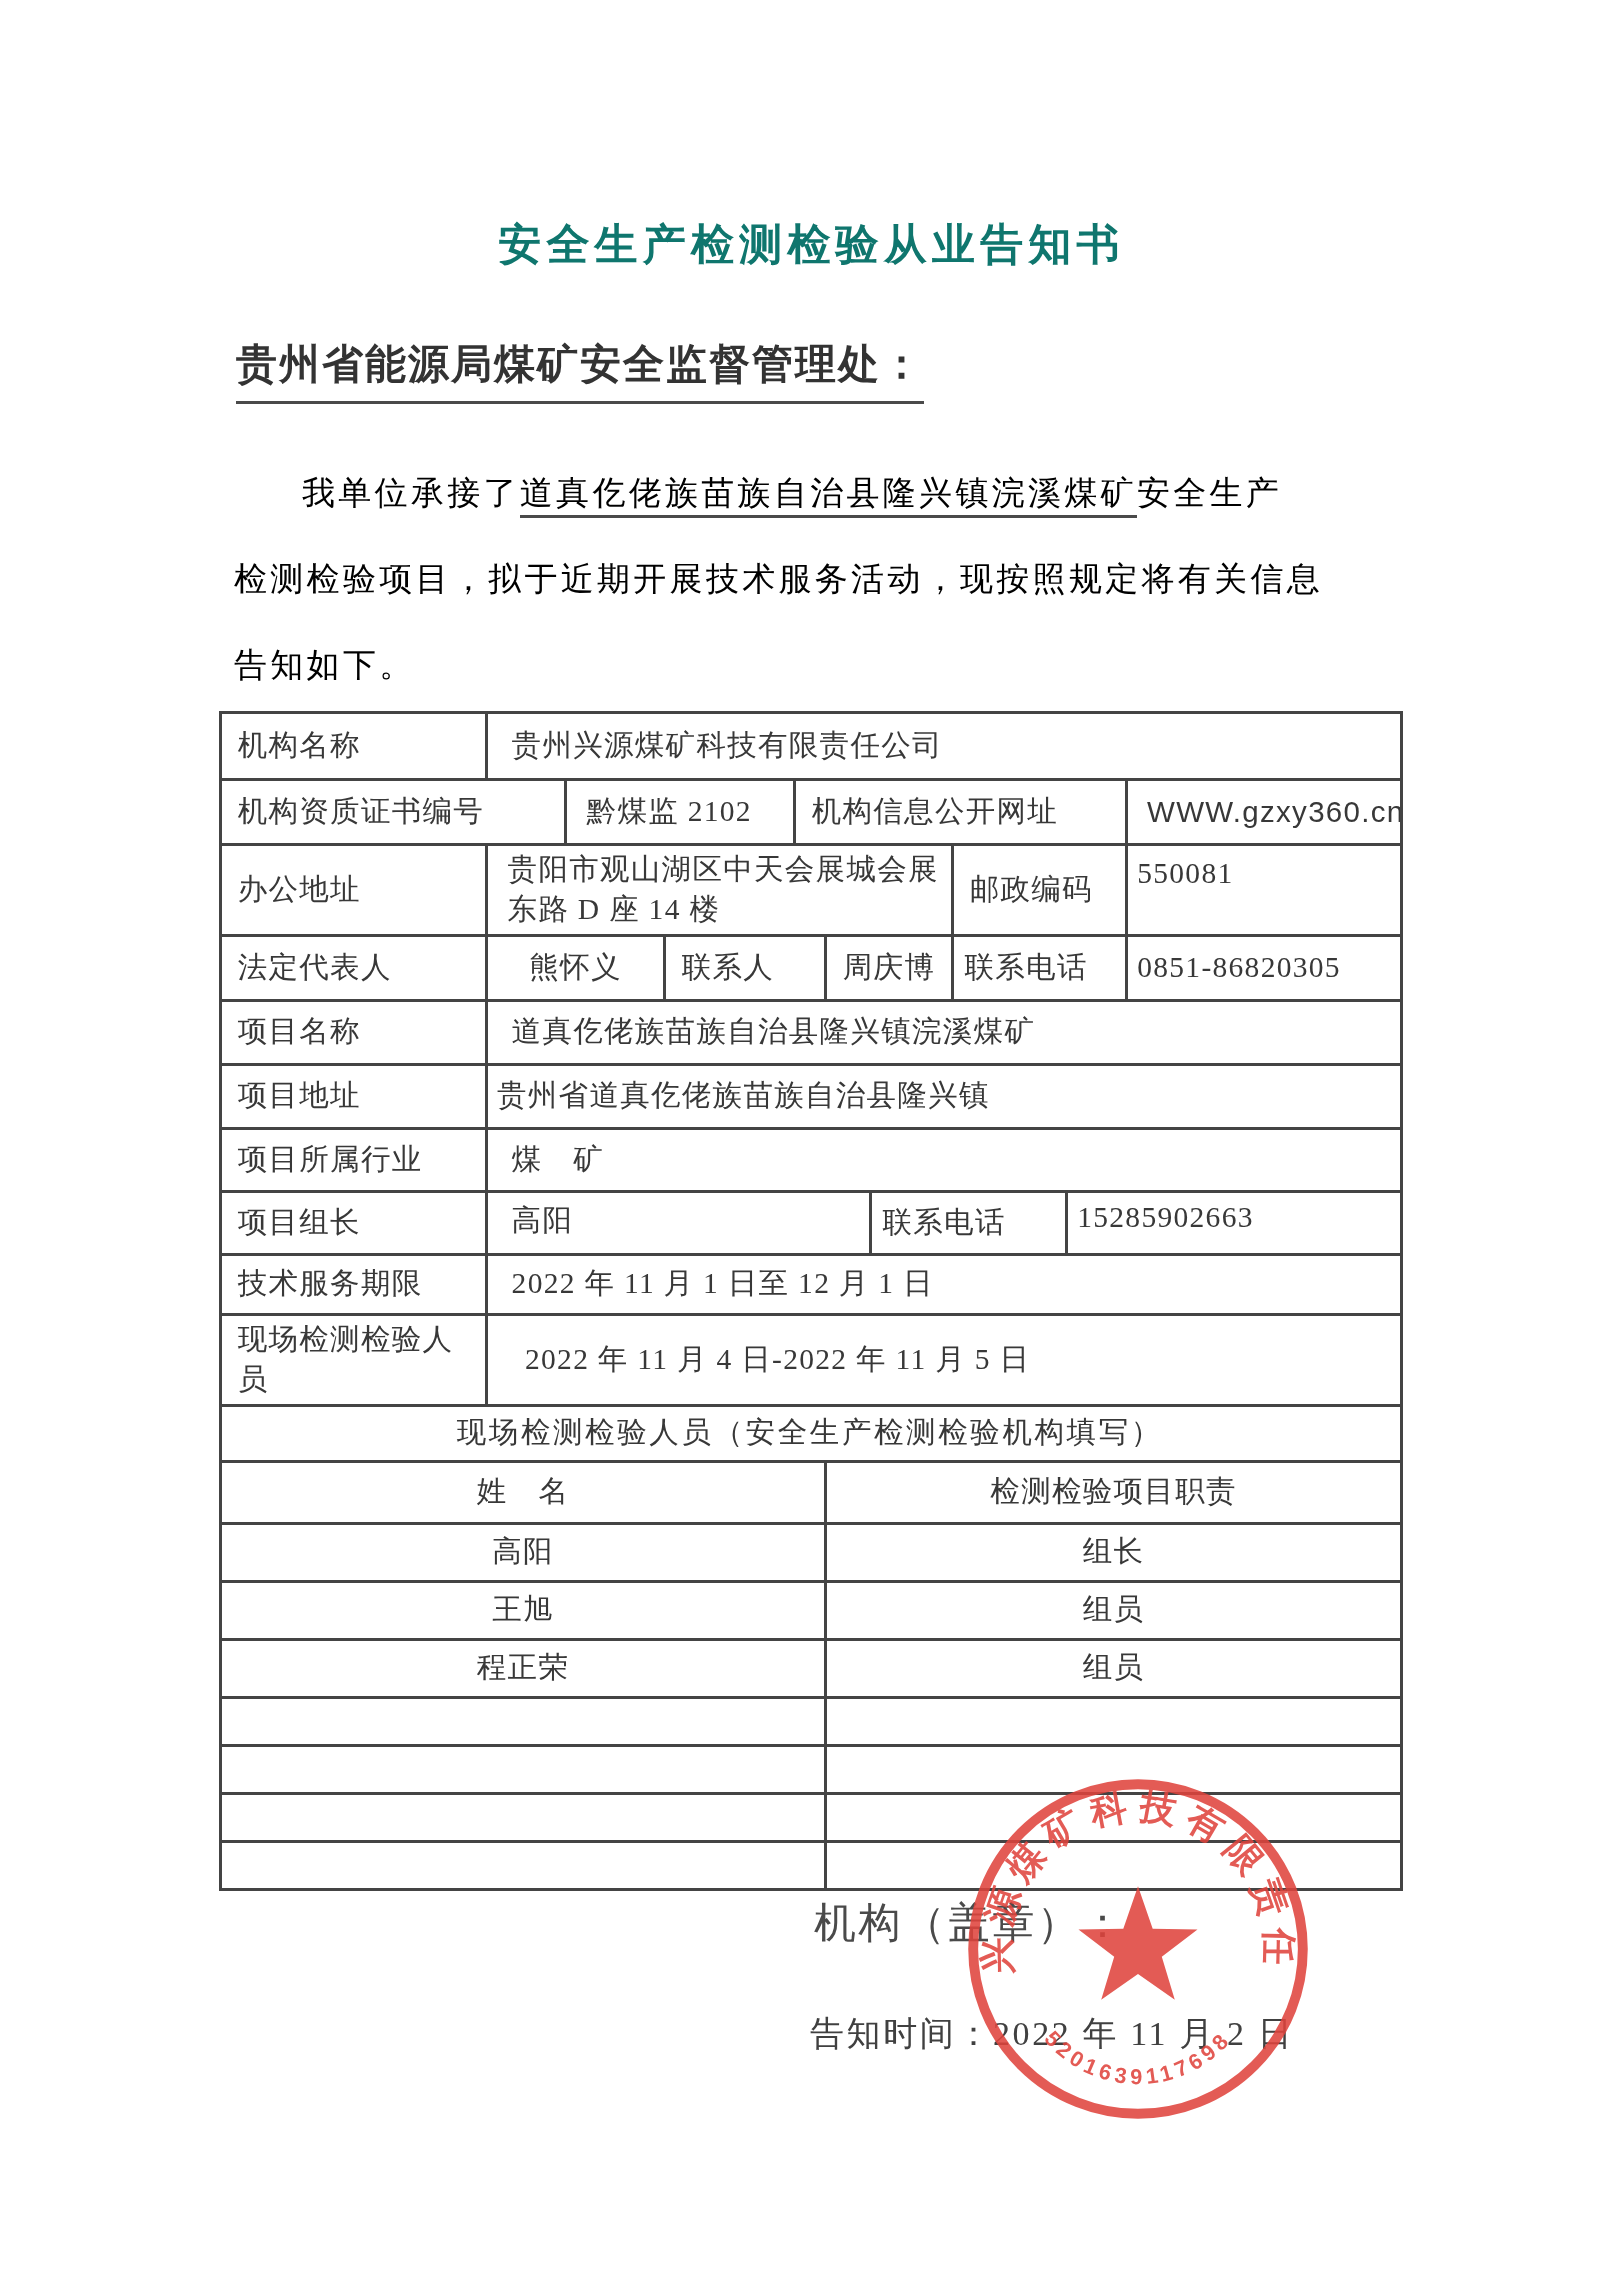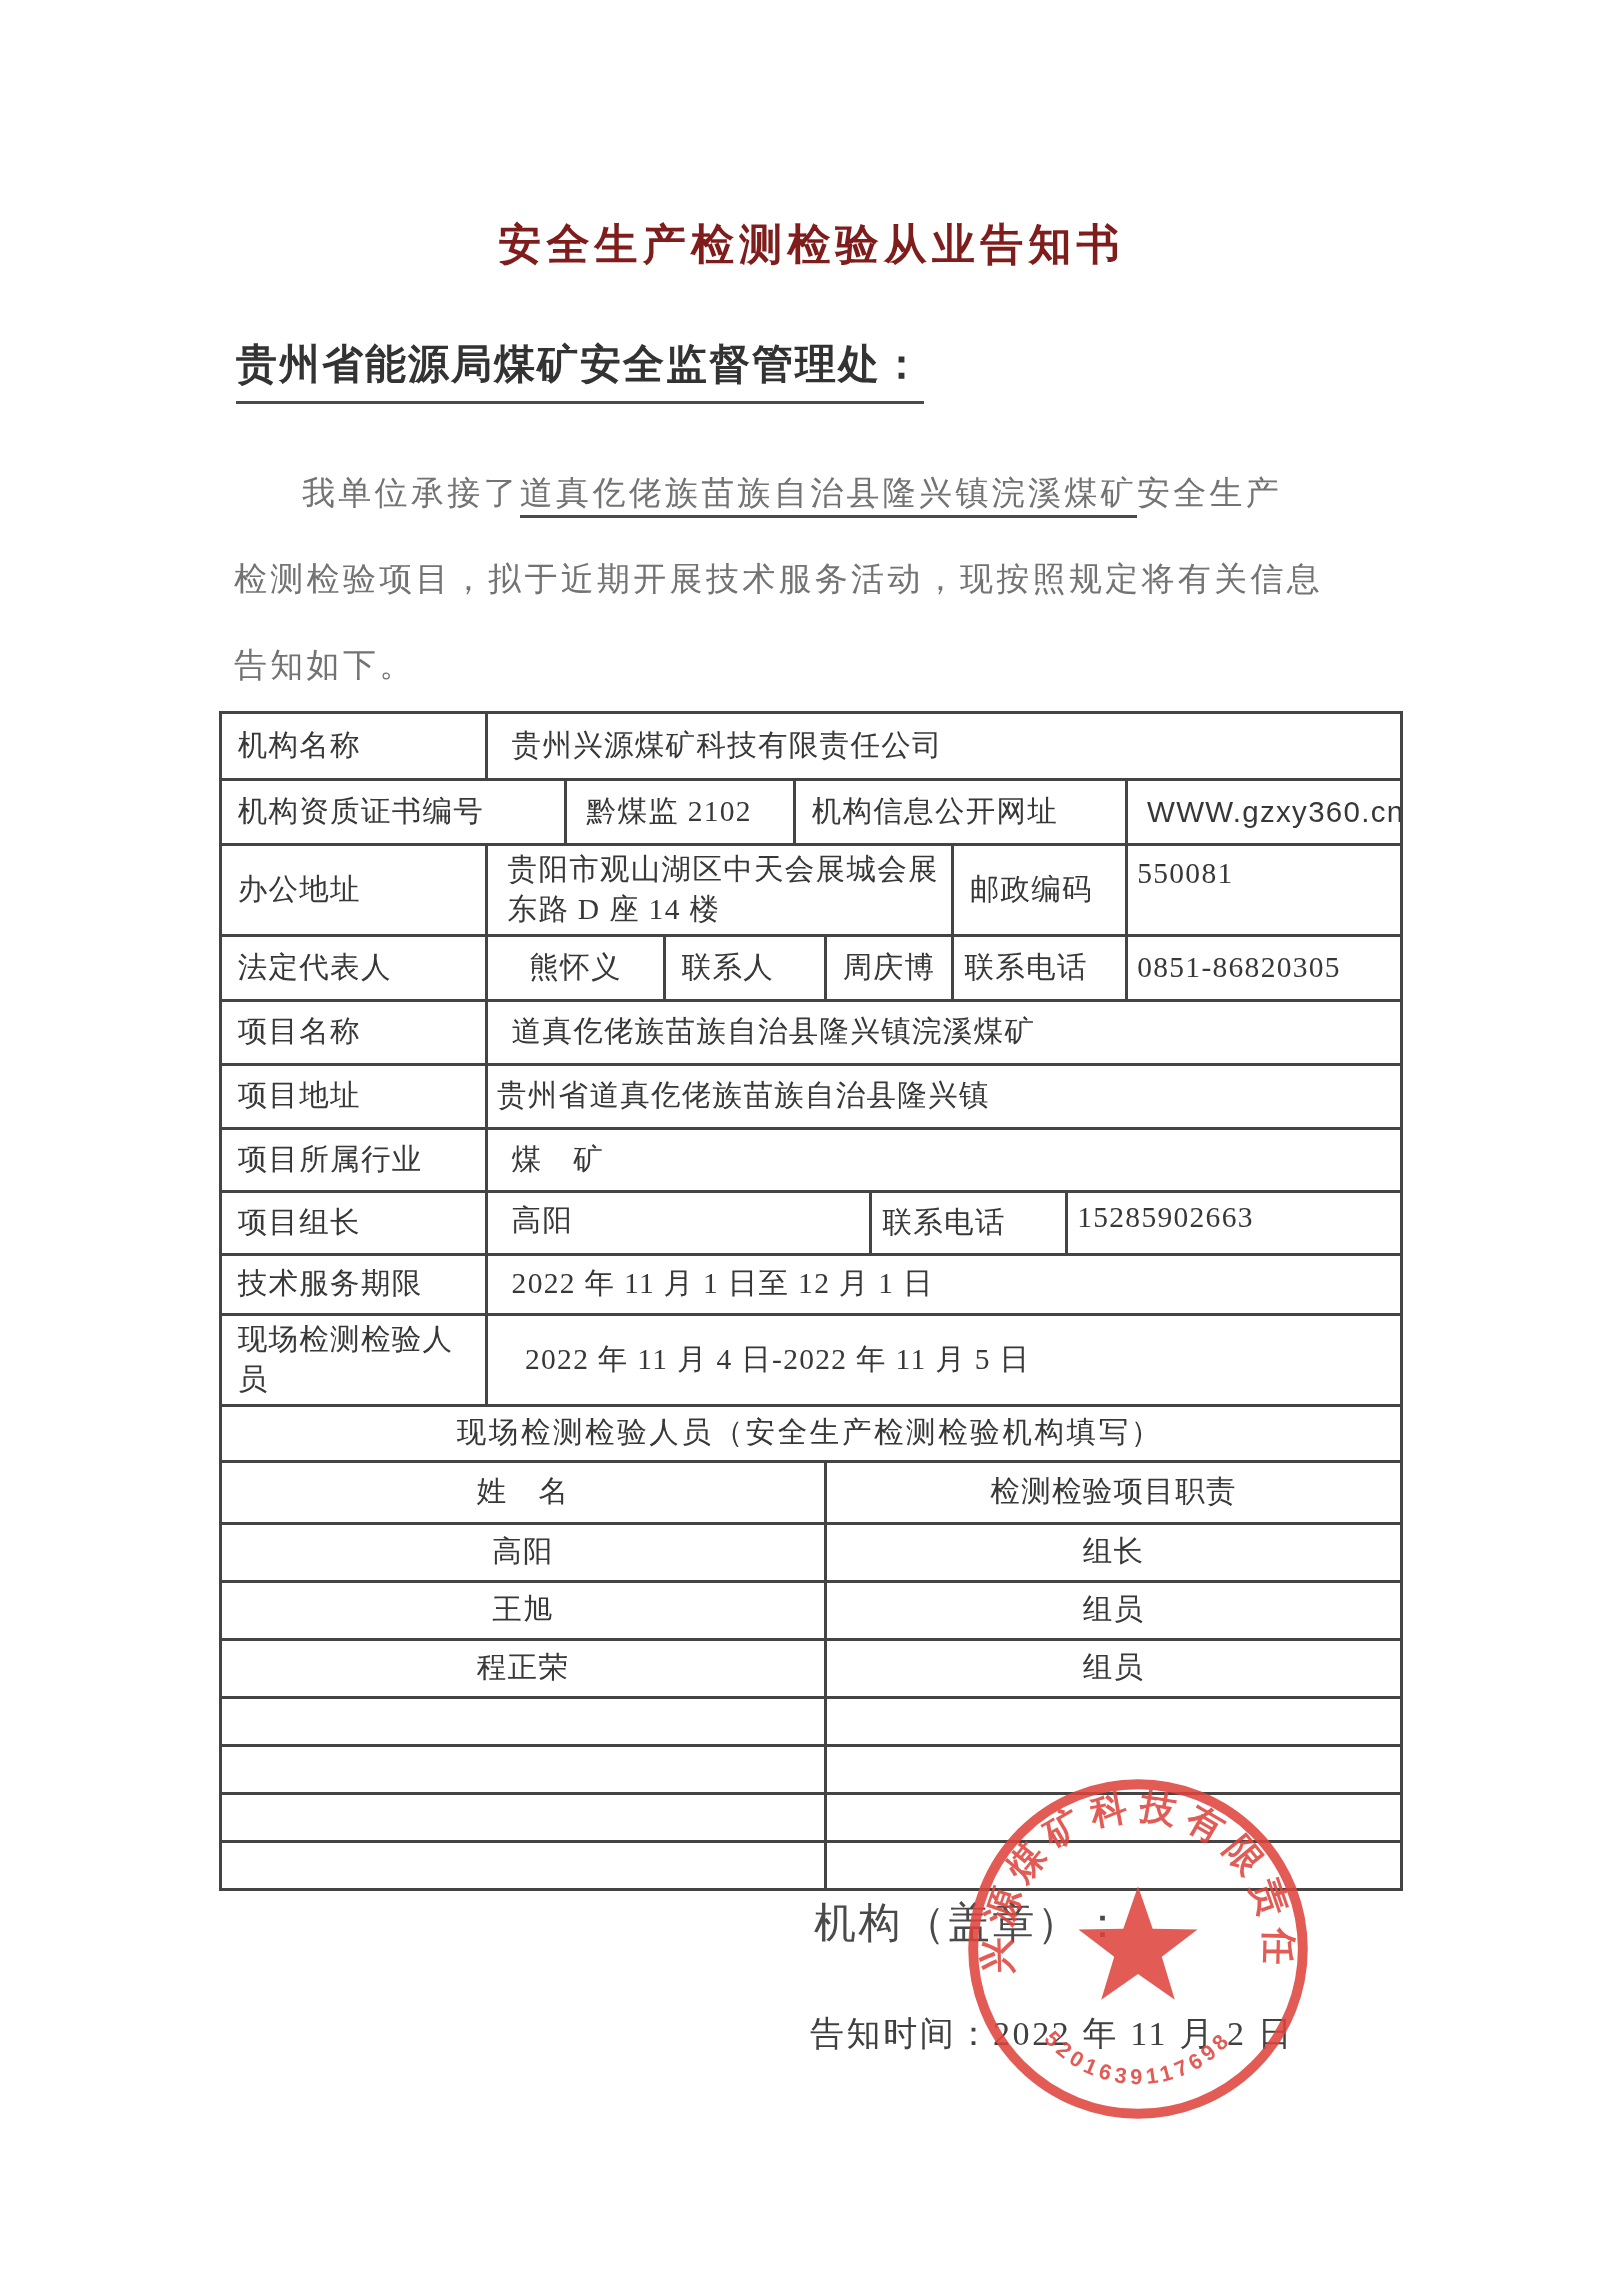--- a/index.html
+++ b/index.html
@@ -13,39 +13,39 @@
   }
   .page { position: absolute; inset: 0; }
 
   .doc-title {
     position: absolute;
     left: 0; right: 0; top: 216px;
     text-align: center;
     font-family: "Liberation Sans", "DejaVu Sans", sans-serif;
     font-size: 43px; font-weight: bold;
     letter-spacing: 5.2px;
-    color: #7f1d1d;
+    color: #0f766e;
   }
 
   .salutation {
     position: absolute;
     left: 236px; top: 337px;
     font-size: 41px; font-weight: bold;
     color: #333;
     border-bottom: 3.3px solid #4a4a4a;
     padding-bottom: 9.2px;
     letter-spacing: 2px;
   }
 
   .para {
     position: absolute;
     left: 234px; top: 450px; width: 1162px;
     font-size: 33px;
     letter-spacing: 3.3px;
-    color: #737373;
+    color: #000000;
     line-height: 86px;
   }
   .para .line { display: block; }
   .para .indent { display: inline-block; width: 68px; }
   .u-mine {
     border-bottom: 3.9px solid #4a4a4a;
     padding-bottom: 3.9px;
   }
 
   table.info {

